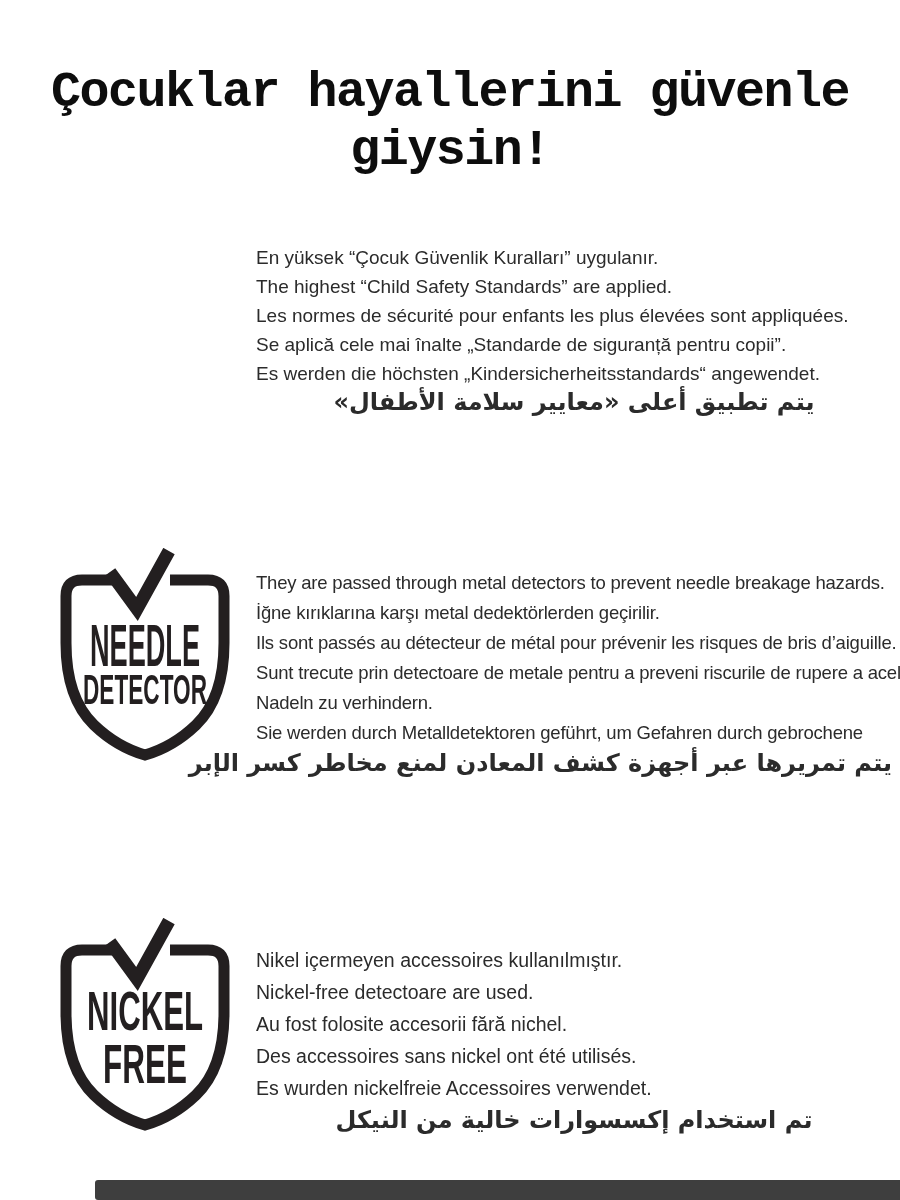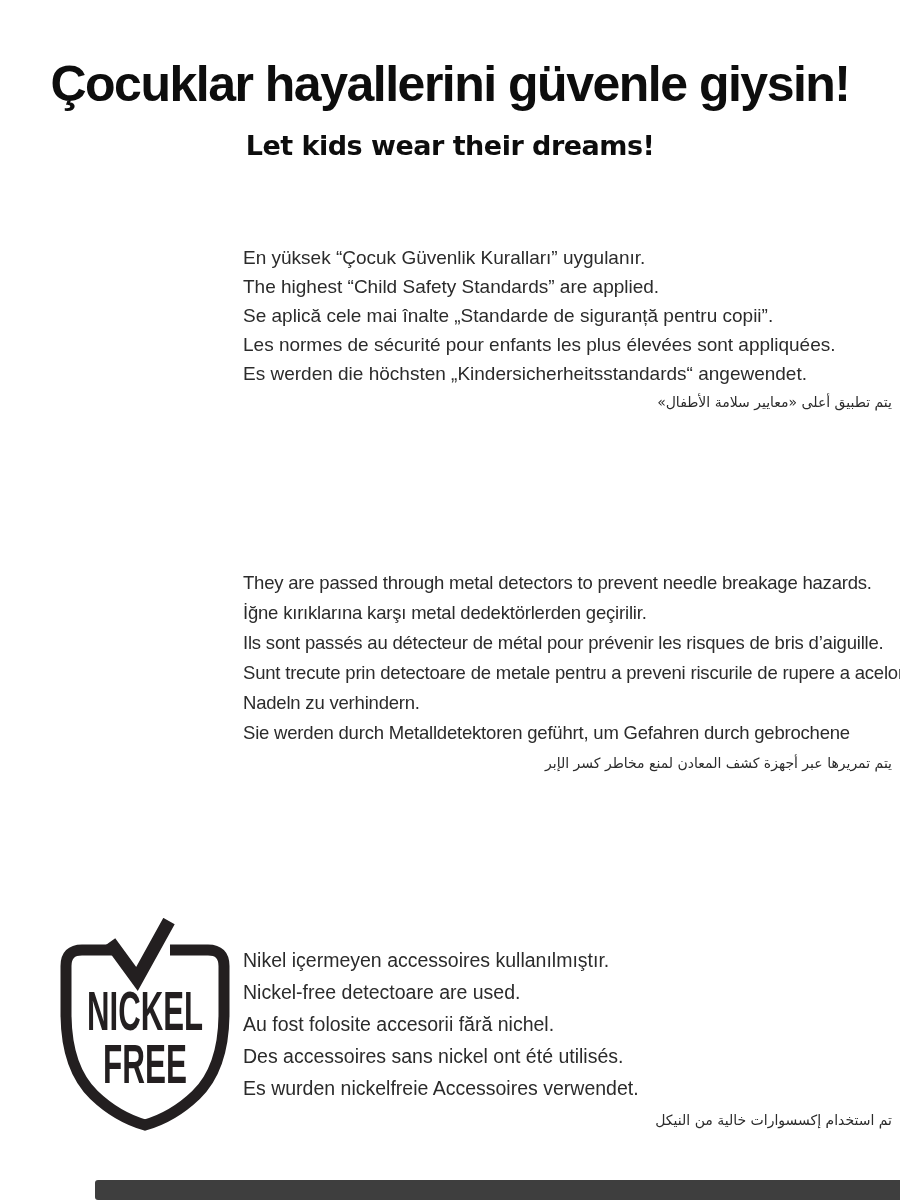--- a/index.html
+++ b/index.html
@@ -7,22 +7,22 @@
     position:relative;
     width:900px;height:1200px;
     background:#ffffff;
     overflow:hidden;
     font-family:"Liberation Sans",sans-serif;
     color:#231f20;
   }
   
   .hdr{position:absolute;top:48px;left:0;right:0;text-align:center;}
   .hdr h1{
-    margin:8px;
-    font-family:Liberation Sans, sans-serif;
+    margin:16px;
+    font-family:Liberation Mono, monospace;
     font-weight:800;
     font-size:50px;
     letter-spacing:-1.5px;
     line-height:1.15;
     color:#0d0d0d;
   }
   .hdr h2{
     margin:16px 0 0 0;
     font-family:"DejaVu Sans",sans-serif;
     font-weight:800;
@@ -35,68 +35,76 @@
   .s1{top:215px;}
   .s2{top:548px;}
   .s3{top:918px;}
   .badge{position:absolute;left:55px;top:0;width:180px;height:215px;}
   .badge svg{display:block;width:180px;height:215px;}
   .badge text{
     font-family:"Liberation Sans",sans-serif;
     font-weight:bold;
     fill:#231f20;
   }
-  .lines{position:absolute;left:243px;right:8px;}
+  .lines{position:absolute;left:256px;right:8px;}
   .s1 .lines{top:28px;}
   .s2 .lines{top:20px;}
   .s3 .lines{top:26px;}
   .lines p{
     margin:0;
     white-space:nowrap;
     color:#2b2b2b;
   }
   .s1 .lines p{font-size:19px;line-height:29px;}
   .s2 .lines p{font-size:18.5px;line-height:30px;letter-spacing:-0.2px;}
   .s3 .lines p{font-size:19.5px;line-height:32px;}
   .lines p.ar{
     font-family:"DejaVu Sans",sans-serif;
     direction:rtl;
-    text-align:right;
-    font-size:14px;
+    text-align:center;
+    font-size:24px;
+    font-weight:bold;
   }
   
   .hscroll{
     position:absolute;
     left:95px;right:0;bottom:0;height:20px;
     background:#3e3e3e;
     border-radius:3px 0 0 3px;
   }
 </style>
 </head>
 <body>
 
 <div class="page">
 
   <div class="hdr">
     <h1>Çocuklar hayallerini güvenle giysin!</h1>
-    <h2>Let kids wear their dreams!</h2>
   </div>
 
   <div class="feature s1">
     <div class="lines">
       <p>En yüksek “Çocuk Güvenlik Kuralları” uygulanır.</p>
       <p>The highest “Child Safety Standards” are applied.</p>
+      <p>Les normes de sécurité pour enfants les plus élevées sont appliquées.</p>
       <p>Se aplică cele mai înalte „Standarde de siguranță pentru copii”.</p>
-      <p>Les normes de sécurité pour enfants les plus élevées sont appliquées.</p>
       <p>Es werden die höchsten „Kindersicherheitsstandards“ angewendet.</p>
       <p class="ar" dir="rtl">يتم تطبيق أعلى «معايير سلامة الأطفال»</p>
     </div>
   </div>
 
   <div class="feature s2">
+    <div class="badge">
+      <svg viewBox="0 0 180 215">
+        <path d="M 57 32 L 27 32 Q 11 32 11 48 L 11 95 Q 11 150 39 177 Q 62 199 90 207 Q 118 199 141 177 Q 169 150 169 95 L 169 48 Q 169 32 153 32 L 115 32" fill="none" stroke="#231f20" stroke-width="11" stroke-linecap="butt"></path>
+        <path d="M 55 24 L 82 61 L 114 3" fill="none" stroke="#231f20" stroke-width="13" stroke-linejoin="miter"></path>
+        <text x="90" y="118" text-anchor="middle" font-size="59" textLength="110" lengthAdjust="spacingAndGlyphs">NEEDLE</text>
+        <text x="90" y="156" text-anchor="middle" font-size="42" textLength="124" lengthAdjust="spacingAndGlyphs">DETECTOR</text>
+      </svg>
+    </div>
     <div class="lines">
       <p>They are passed through metal detectors to prevent needle breakage hazards.</p>
       <p>İğne kırıklarına karşı metal dedektörlerden geçirilir.</p>
       <p>Ils sont passés au détecteur de métal pour prévenir les risques de bris d’aiguille.</p>
       <p>Sunt trecute prin detectoare de metale pentru a preveni riscurile de rupere a acelor.</p>
       <p>Nadeln zu verhindern.</p>
       <p>Sie werden durch Metalldetektoren geführt, um Gefahren durch gebrochene</p>
       <p class="ar" dir="rtl">يتم تمريرها عبر أجهزة كشف المعادن لمنع مخاطر كسر الإبر</p>
     </div>
   </div>

